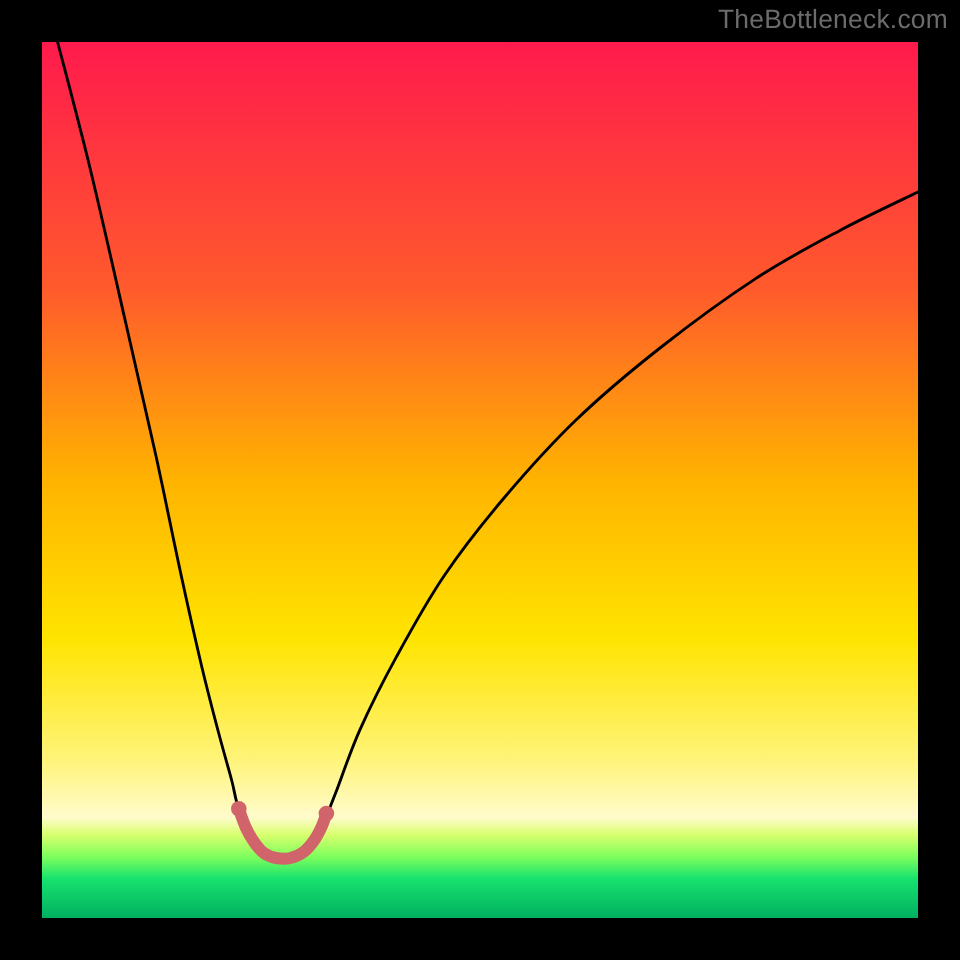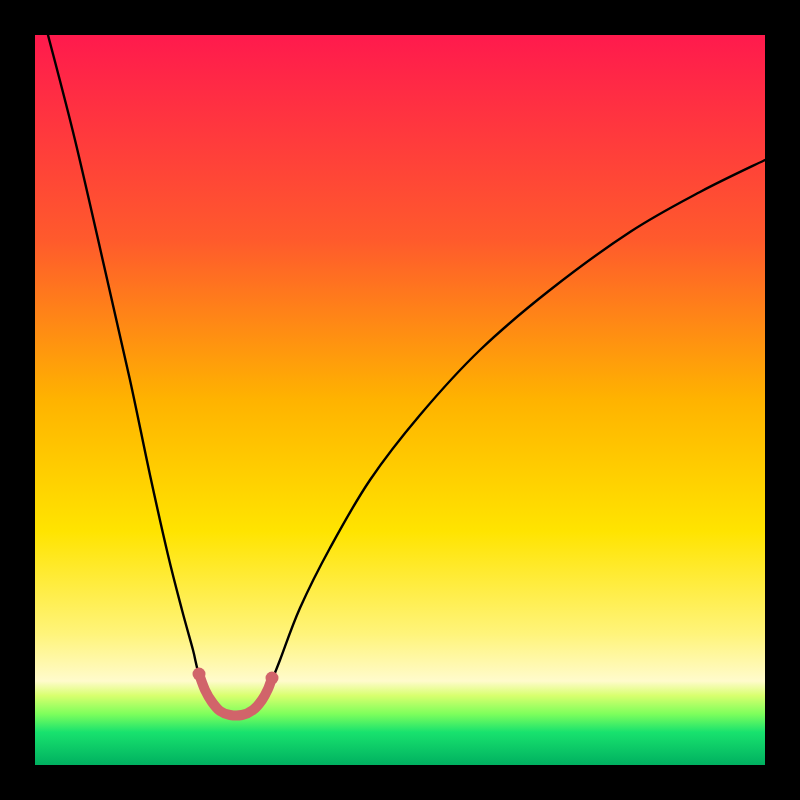--- a/index.html
+++ b/index.html
@@ -32,20 +32,21 @@
   svg {
     position: absolute;
     left: 0;
     top: 0;
   }
 </style>
 </head>
 <body>
 
 <div class="frame">
+  <div class="watermark">TheBottleneck.com</div>
 
   <svg id="chart-svg" width="800" height="800" viewBox="0 0 800 800">
     <defs>
       <linearGradient id="bg-grad" x1="0" y1="0" x2="0" y2="1">
           <stop offset="0%" stop-color="#ff1a4d"></stop>
           <stop offset="28.000000000000004%" stop-color="#ff5a2c"></stop>
           <stop offset="50%" stop-color="#ffb300"></stop>
           <stop offset="68%" stop-color="#ffe400"></stop>
           <stop offset="82%" stop-color="#fff47a"></stop>
           <stop offset="88.5%" stop-color="#fffbcc"></stop>

